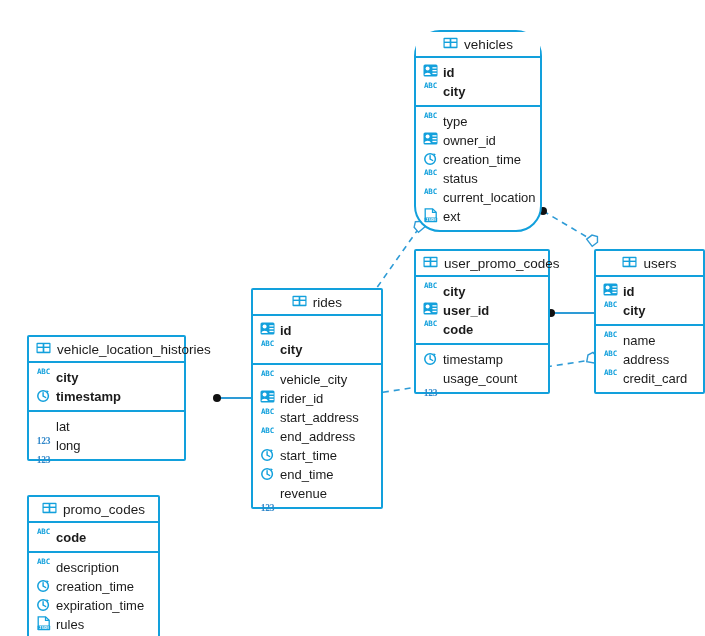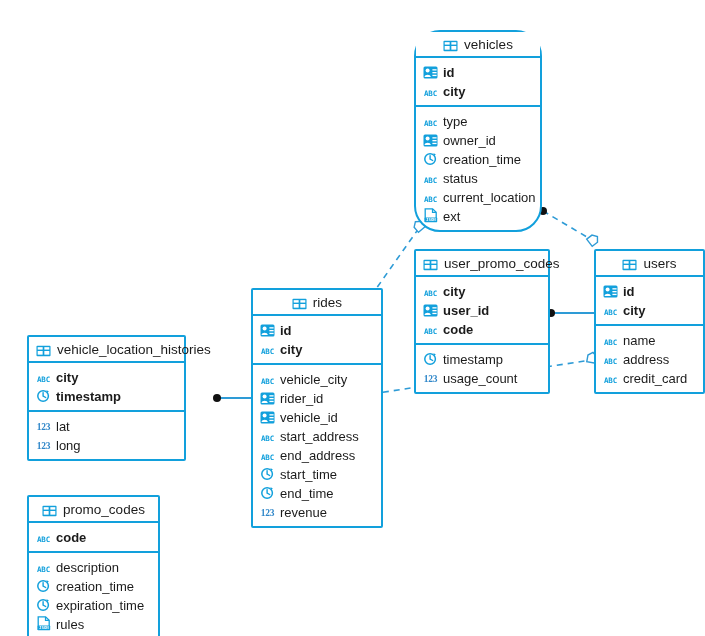--- a/index.html
+++ b/index.html
@@ -83,21 +83,21 @@
     position: relative;
     top: 0.5px;
   }
 
   
   .icon {
     flex: 0 0 auto;
     width: 15px;
     height: 15px;
     display: inline-flex;
-    align-items: flex-end;
+    align-items: flex-start;
     justify-content: center;
   }
   .icon svg { display: block; }
 
   .icon-abc {
     font-family: "DejaVu Sans Mono", monospace;
     font-size: 7.5px;
     font-weight: bold;
     letter-spacing: -0.2px;
     color: #12A0DC;
@@ -401,33 +401,20 @@
                 <path d="M1.4 11 a3.3 2.6 0 0 1 6.5 0 z" fill="#ffffff"></path>
                 <rect x="9.4" y="3.2" width="4.2" height="1.3" fill="#ffffff"></rect>
                 <rect x="9.4" y="6.0" width="4.2" height="1.3" fill="#ffffff"></rect>
                 <rect x="9.4" y="8.8" width="4.2" height="1.3" fill="#ffffff"></rect>
               </svg>
             </span>
             <span class="field-label">rider_id</span>
           </div>
           <div class="field">
             <span class="icon">
-              <svg width="15" height="13" viewBox="0 0 15 13">
-                <rect x="0.5" y="0.5" width="14" height="12" rx="1.5" fill="#12A0DC"></rect>
-                <circle cx="4.6" cy="4.4" r="2.0" fill="#ffffff"></circle>
-                <path d="M1.4 11 a3.3 2.6 0 0 1 6.5 0 z" fill="#ffffff"></path>
-                <rect x="9.4" y="3.2" width="4.2" height="1.3" fill="#ffffff"></rect>
-                <rect x="9.4" y="6.0" width="4.2" height="1.3" fill="#ffffff"></rect>
-                <rect x="9.4" y="8.8" width="4.2" height="1.3" fill="#ffffff"></rect>
-              </svg>
-            </span>
-            <span class="field-label">vehicle_id</span>
-          </div>
-          <div class="field">
-            <span class="icon">
               <span class="icon-abc">ABC</span>
             </span>
             <span class="field-label">start_address</span>
           </div>
           <div class="field">
             <span class="icon">
               <span class="icon-abc">ABC</span>
             </span>
             <span class="field-label">end_address</span>
           </div>

